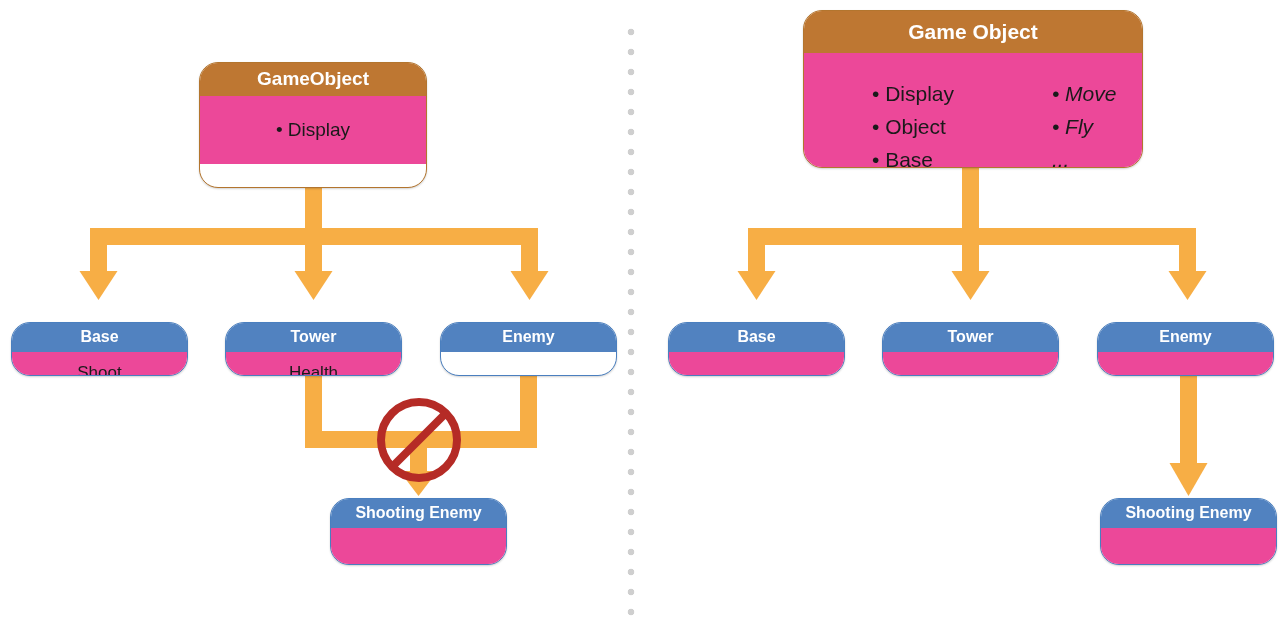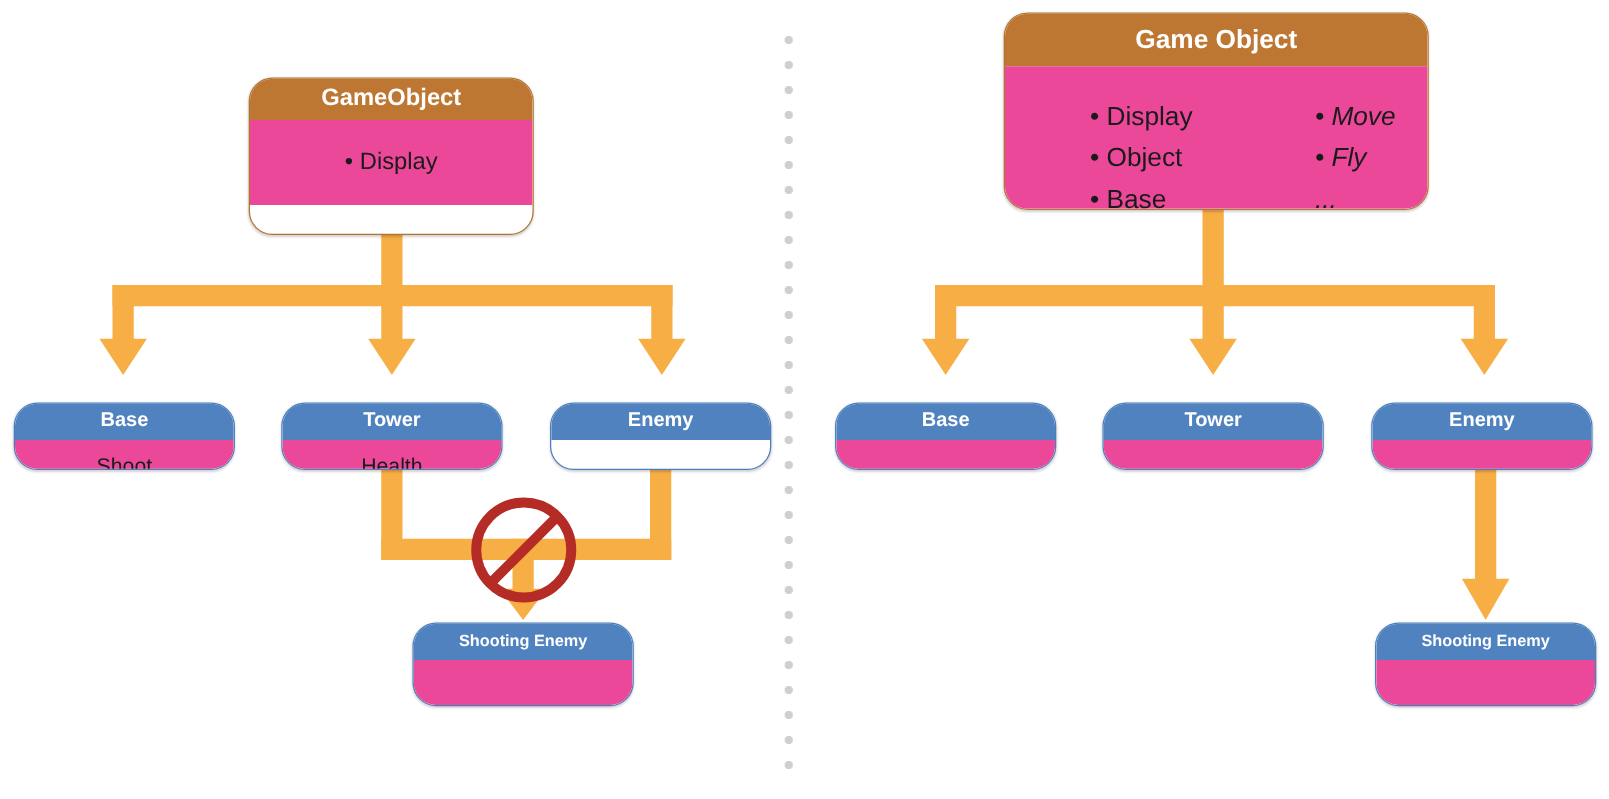--- a/index.html
+++ b/index.html
@@ -113,21 +113,21 @@
   }
   #node-base-left   { left: 11px;  top: 306px; }
   #node-tower-left  { left: 225px; top: 306px; }
   #node-enemy-left  { left: 440px; top: 306px; }
   #node-base-right  { left: 668px; top: 306px; }
   #node-tower-right { left: 882px; top: 306px; }
   #node-enemy-right { left: 1097px; top: 306px; }
 
   
   .leaf { width: 177px; height: 67px; }
-  .leaf .node-header { height: 29px; line-height: 28px; font-size: 13px; }
+  .leaf .node-header { height: 29px; line-height: 28px; font-size: 16px; }
   .leaf .node-body { height: 38px; }
   #node-shooting-enemy-left  { left: 330px;  top: 498px; }
   #node-shooting-enemy-right { left: 1100px; top: 498px; }
 
   
   #divider {
     position: absolute;
     left: 627px;
     top: 28px;
     width: 8px;

